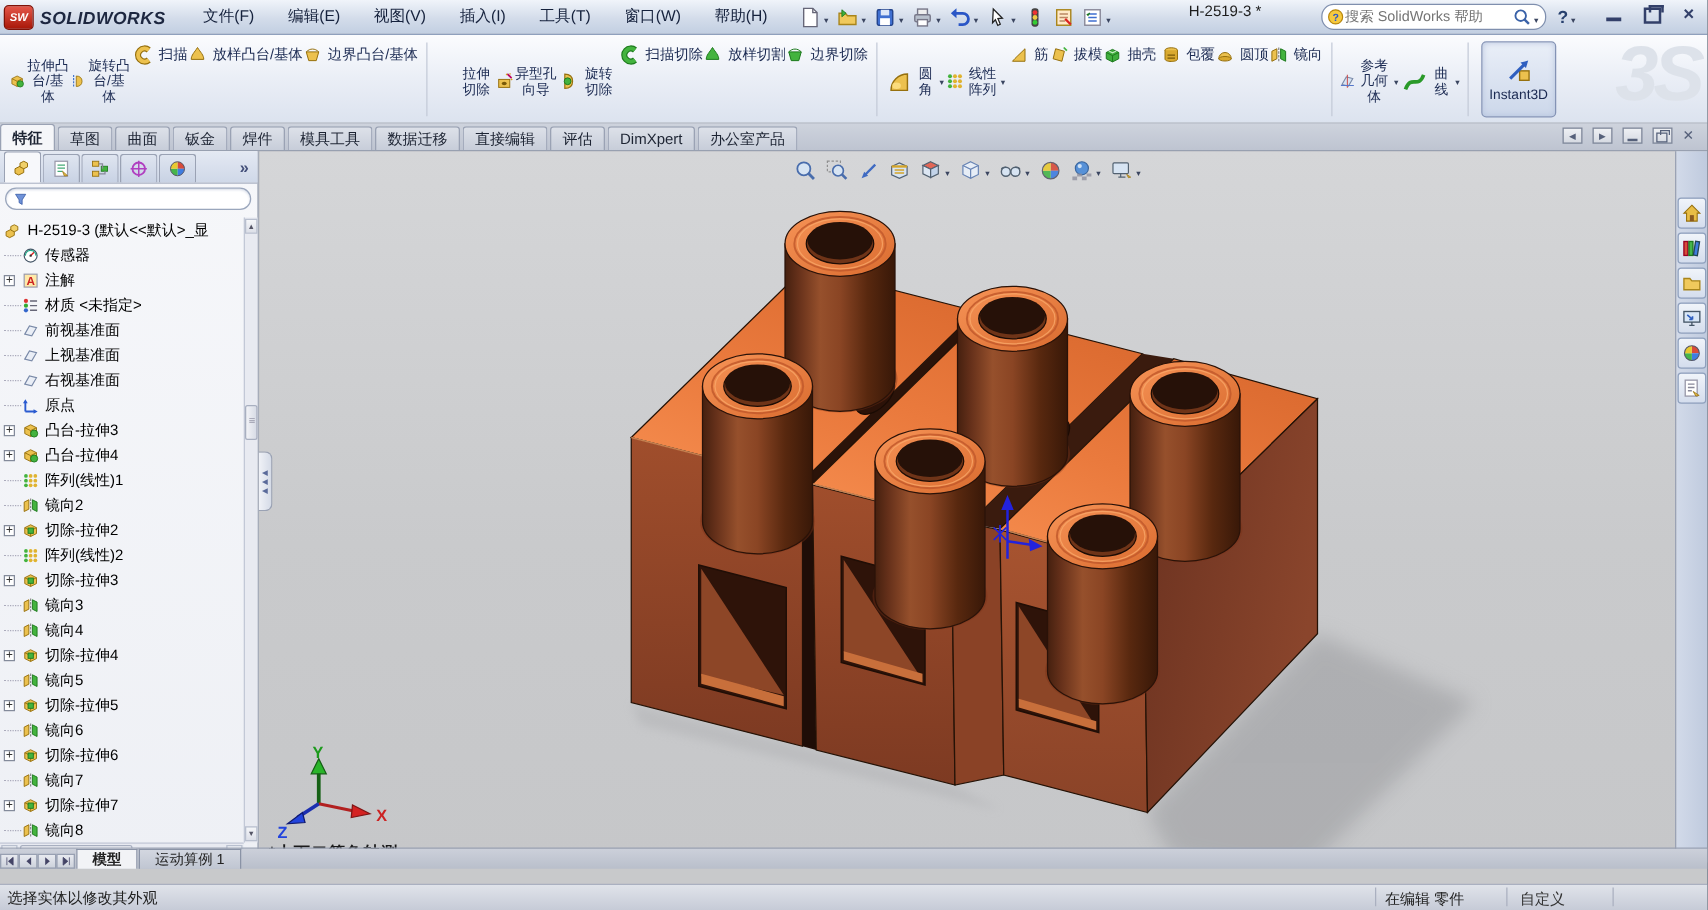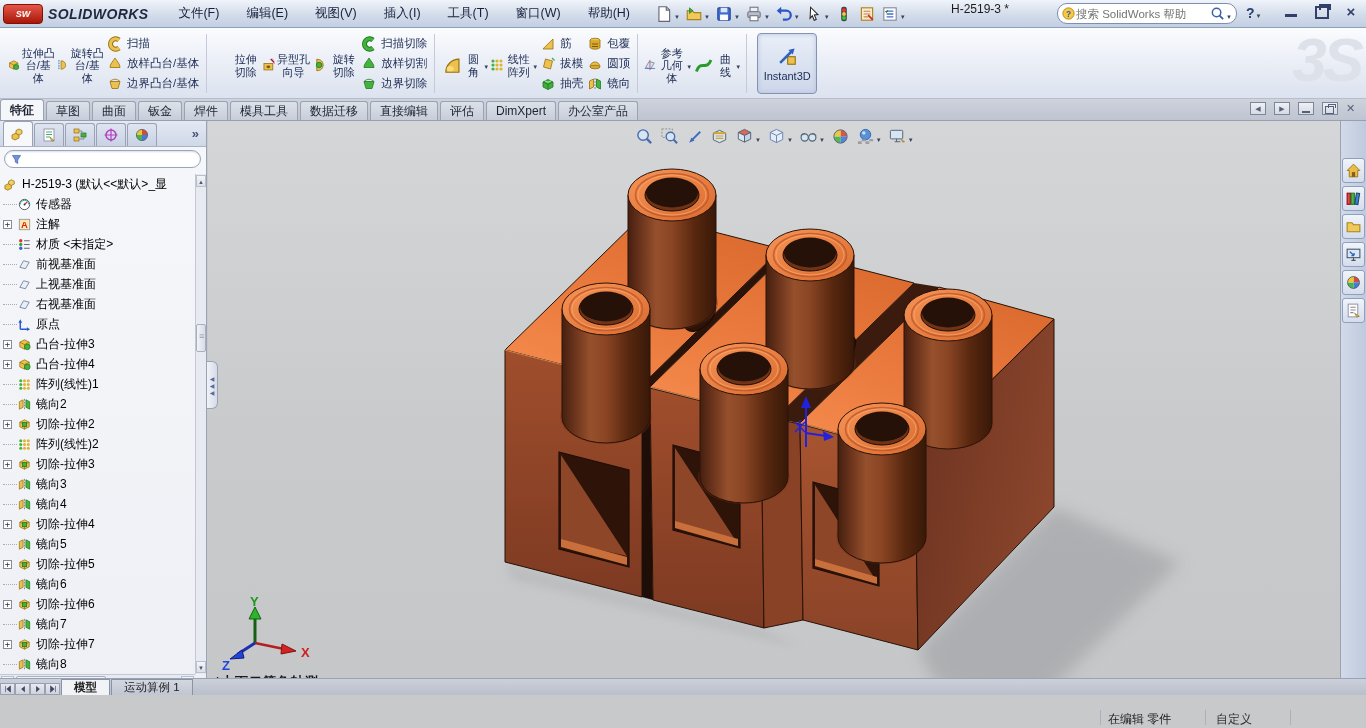--- a/index.html
+++ b/index.html
@@ -7,21 +7,21 @@
 .app{position:relative;width:1366px;height:728px;overflow:hidden;
   font-family:"Liberation Sans","DejaVu Sans",sans-serif;background:#c8c9cb;
   outline:1px solid #33507e}
 .icn{display:inline-flex;align-items:center;justify-content:center}
 .icn svg{width:100%;height:100%;display:block}
 
 
 .titlebar{position:absolute;left:0;top:0;width:100%;height:28px;
   background:linear-gradient(#f0f4fa,#d3dcea 55%,#c2cfe2);
   border-bottom:1px solid #8fa0bd;display:flex;align-items:center}
-.sw-logo{width:40px;height:20px;margin:0 5px 0 3px;border-radius:4px;flex:0 0 auto;
+.sw-logo{width:24px;height:20px;margin:0 5px 0 3px;border-radius:4px;flex:0 0 auto;
   background:linear-gradient(#e5574a,#a81708);color:#fff;font-size:9px;font-weight:bold;
   font-style:italic;display:flex;align-items:center;justify-content:center;border:1px solid #7e1207}
 .logo-text{font-weight:bold;font-style:italic;font-size:14px;color:#1d2740;letter-spacing:.4px;margin-right:30px}
 .menubar{display:flex;gap:27px;font-size:12.5px;color:#15213c}
 .qtb{display:flex;align-items:center;margin-left:24px;gap:3px}
 .qtb-btn{display:flex;align-items:center;padding:1px;border-radius:2px}
 .qtb-btn .icn{width:18px;height:18px}
 .caret::after{content:"▼";font-size:6px;color:#3a4560;margin-left:1px}
 .doc-title{position:absolute;left:890px;top:2px;width:180px;text-align:center;font-size:12px;color:#1c1c1c}
 .search-box{position:absolute;left:1057px;top:3px;width:180px;height:21px;background:#fff;
@@ -42,21 +42,21 @@
 .ribbon{position:absolute;top:28px;left:0;width:100%;height:71px;
   background:linear-gradient(#fbfcfe,#eaeef6 50%,#dce3ef);
   border-bottom:1px solid #b6bdcc;display:flex;align-items:stretch;padding:2px 0 1px 4px}
 .rgroup{display:flex;align-items:stretch;padding:0 3px}
 .rsep{width:1px;background:#c4cad8;margin:4px 2px}
 .rbig{width:49px;display:flex;flex-direction:row;align-items:center;padding-top:4px;
   font-size:11px;color:#1b2a52;text-align:center;line-height:1.12}
 .rbig .icn{width:26px;height:26px;margin-bottom:2px}
 .rbig .lbl{white-space:pre-wrap;word-break:break-all}
 .caret-under::after{content:"▼";font-size:6px;color:#3a4560}
-.rstack{display:flex;flex-direction:column;justify-content:space-between;padding:4px 2px}
+.rstack{display:flex;flex-direction:row;justify-content:space-between;padding:4px 2px}
 .rsmall{display:flex;align-items:center;font-size:11.5px;color:#1b2a52;height:19px;white-space:nowrap}
 .rsmall .icn{width:16px;height:16px;margin-right:4px}
 .instant3d{width:60px;margin:3px 2px 3px 8px;border:1px solid #8493b5;border-radius:4px;
   background:linear-gradient(#eaeff8,#ccd7ea);box-shadow:inset 0 0 5px #b5c3dd;
   display:flex;flex-direction:column;align-items:center;justify-content:center;font-size:11px;color:#1b2a52;gap:3px}
 .instant3d .icn{width:22px;height:22px}
 .ribbon-watermark{position:absolute;right:6px;top:24px;font-size:62px;font-weight:bold;font-style:italic;
   color:#dde2ea;letter-spacing:-4px;pointer-events:none}
 
 
@@ -1222,18 +1222,21 @@
         <span class="icn" style="width: 10px; height: 10px;">
           <svg viewBox="0 0 16 16" xmlns="http://www.w3.org/2000/svg">
             <path d="M12 3 v10 M4 3 l6 5 -6 5z" fill="#446" stroke="#446"></path>
           </svg>
         </span>
       </span>
       <div class="btab active">模型</div>
       <div class="btab">运动算例 1</div>
     </div>
 
+  <div class="statusbar">
+    <span>选择实体以修改其外观</span>
+  </div>
   <span class="sb-sep" style="left:1100px"></span>
   <span class="sb-sep" style="left:1205px"></span>
   <span class="sb-sep" style="left:1290px"></span>
   <div class="sb-editing">在编辑 零件</div>
   <div class="sb-custom">自定义</div>
 </div>
 
 </body></html>

